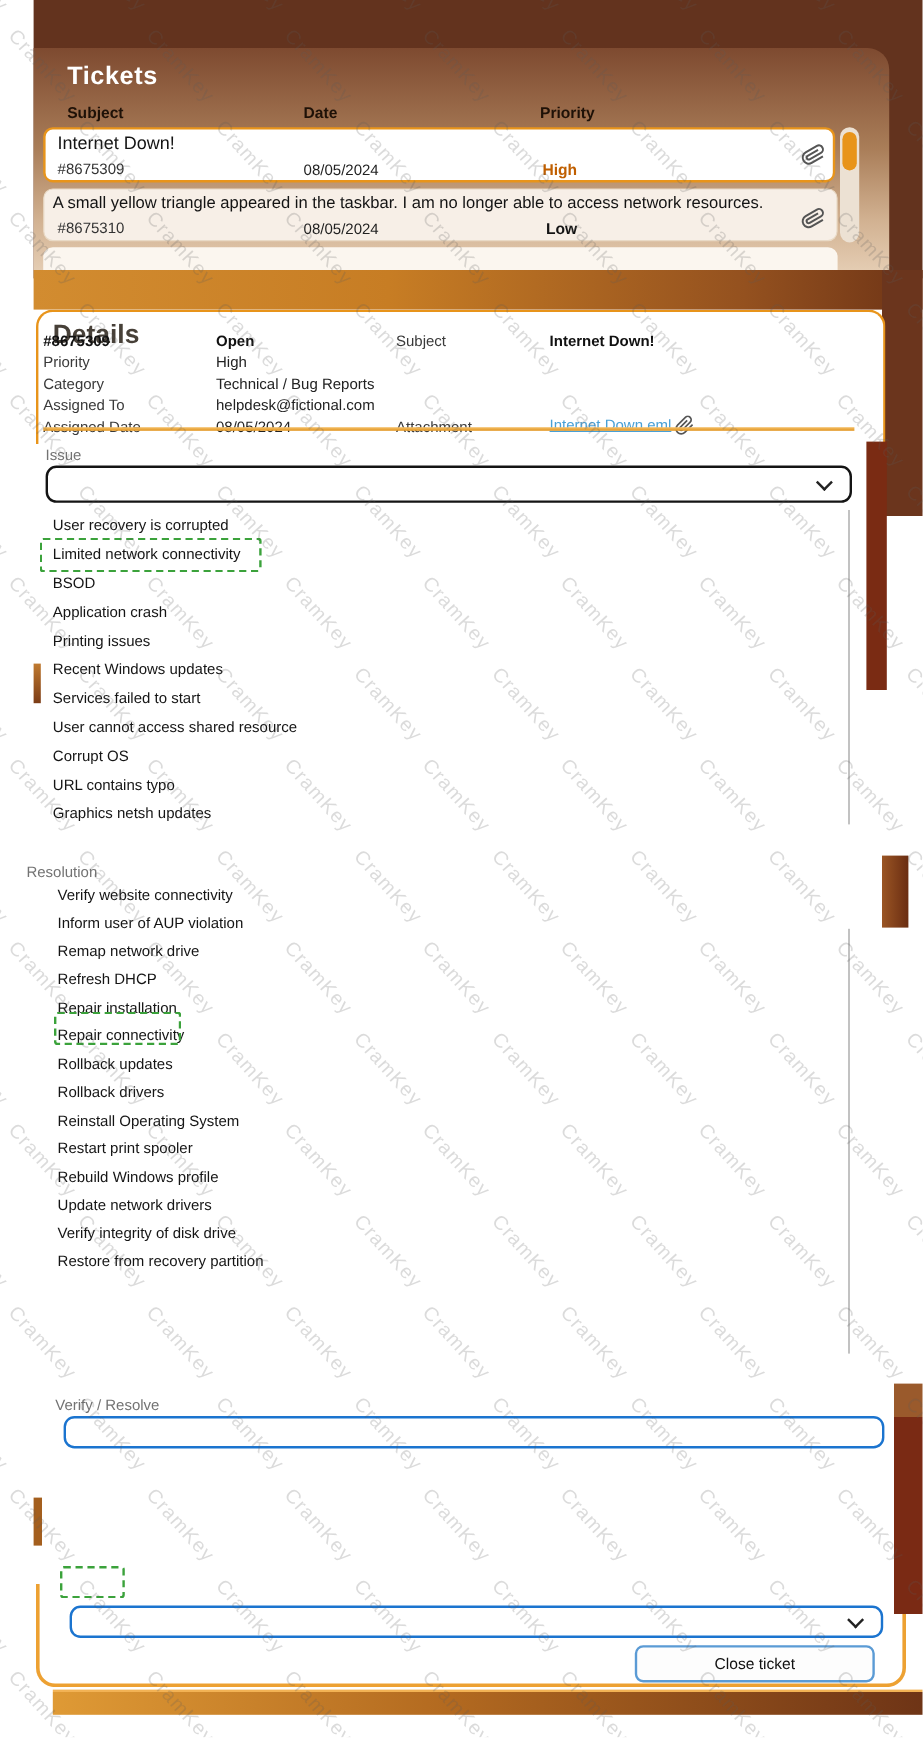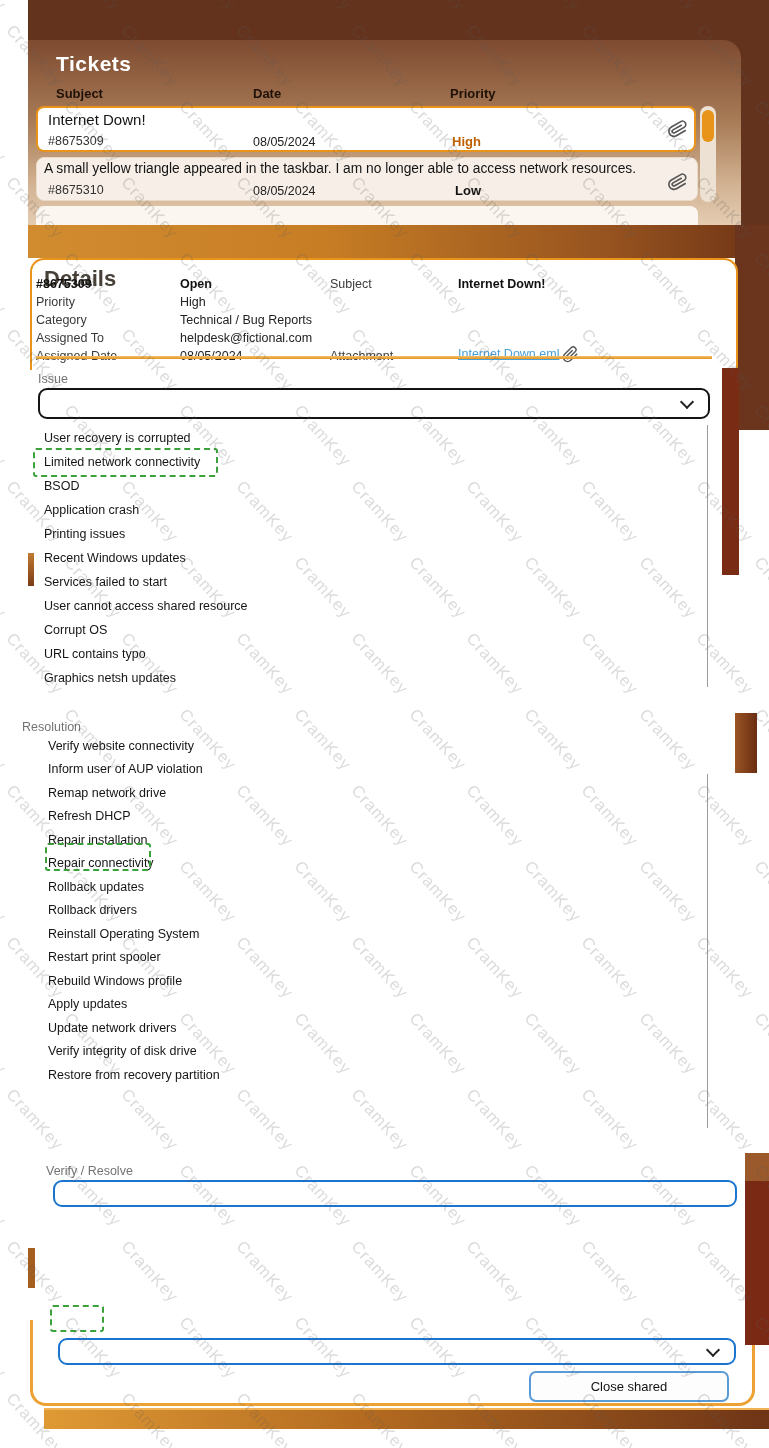--- a/index.html
+++ b/index.html
@@ -195,41 +195,40 @@
       <div class="opt">Inform user of AUP violation</div>
       <div class="opt">Remap network drive</div>
       <div class="opt">Refresh DHCP</div>
       <div class="opt">Repair installation</div>
       <div class="opt">Repair connectivity</div>
       <div class="opt">Rollback updates</div>
       <div class="opt">Rollback drivers</div>
       <div class="opt">Reinstall Operating System</div>
       <div class="opt">Restart print spooler</div>
       <div class="opt">Rebuild Windows profile</div>
-      <div class="opt">Apply updates</div>
       <div class="opt">Update network drivers</div>
       <div class="opt">Verify integrity of disk drive</div>
       <div class="opt">Restore from recovery partition</div>
     </div>
   <div class="abs vline vline-res"></div>
   <div class="abs dash dash-res"></div>
 
   <div class="abs bottom-panel"></div>
   <div class="abs fld-label" style="left:46px;top:1164px">Verify / Resolve</div>
   <div class="abs red-bar-ver"></div>
   <div class="abs sel sel-ver1">
     <span></span>
   </div>
   <div class="abs dash dash-ver"></div>
   <div class="abs left-bar-b"></div>
   <div class="abs sel sel-ver2">
     <span class="chev"></span>
   </div>
 
-  <div class="abs close-btn">Close shared</div>
+  <div class="abs close-btn">Close ticket</div>
   <div class="abs bottom-bar"></div>
 
   <div id="wm">
       <span style="left: -60px; top: -30px;">CramKey</span>
       <span style="left: 55px; top: -30px;">CramKey</span>
       <span style="left: 170px; top: -30px;">CramKey</span>
       <span style="left: 285px; top: -30px;">CramKey</span>
       <span style="left: 400px; top: -30px;">CramKey</span>
       <span style="left: 515px; top: -30px;">CramKey</span>
       <span style="left: 630px; top: -30px;">CramKey</span>

